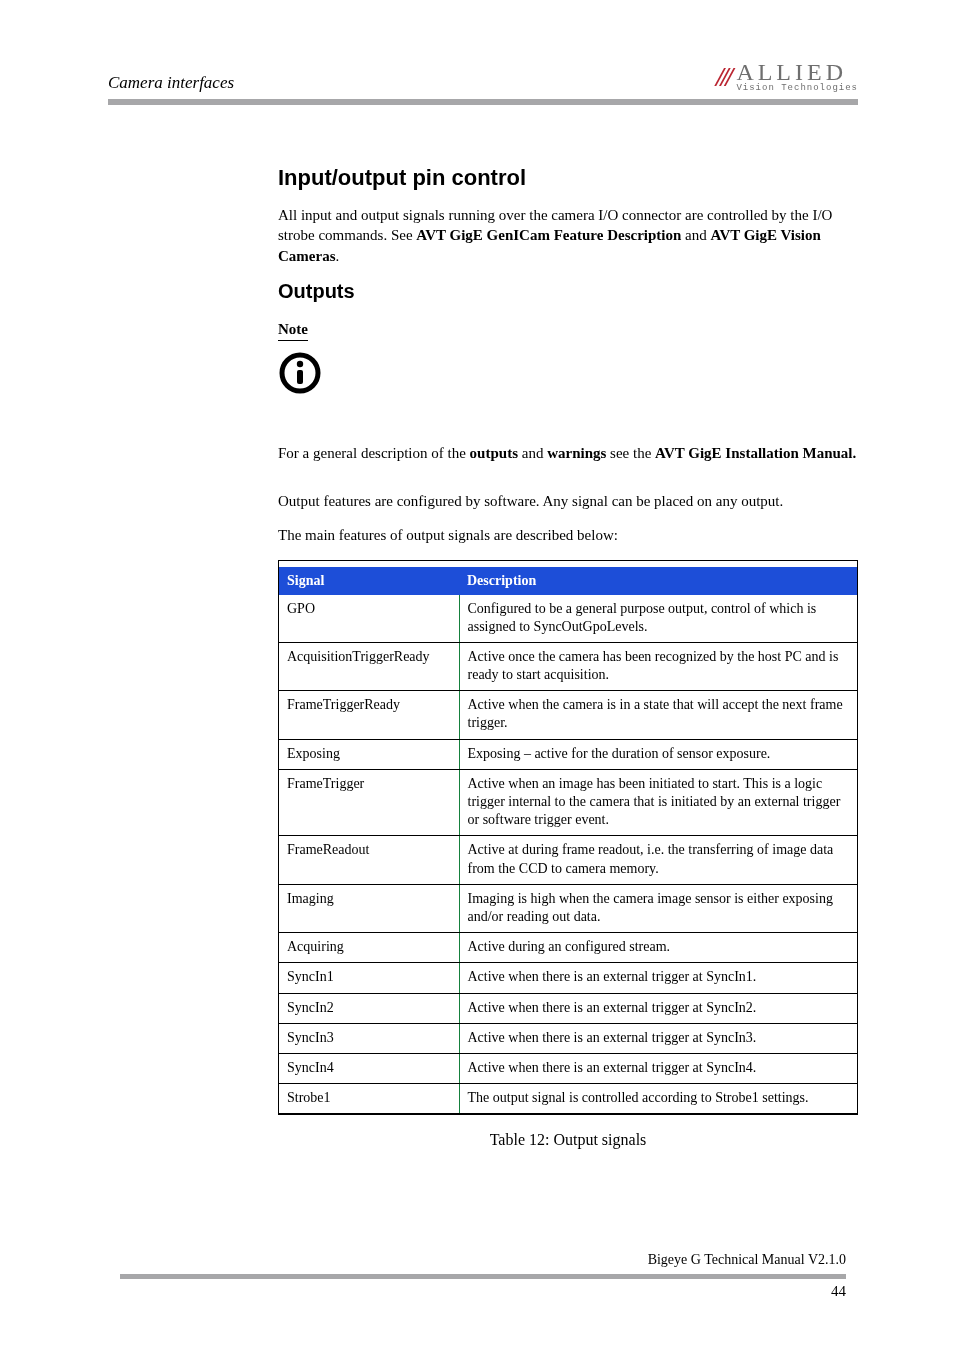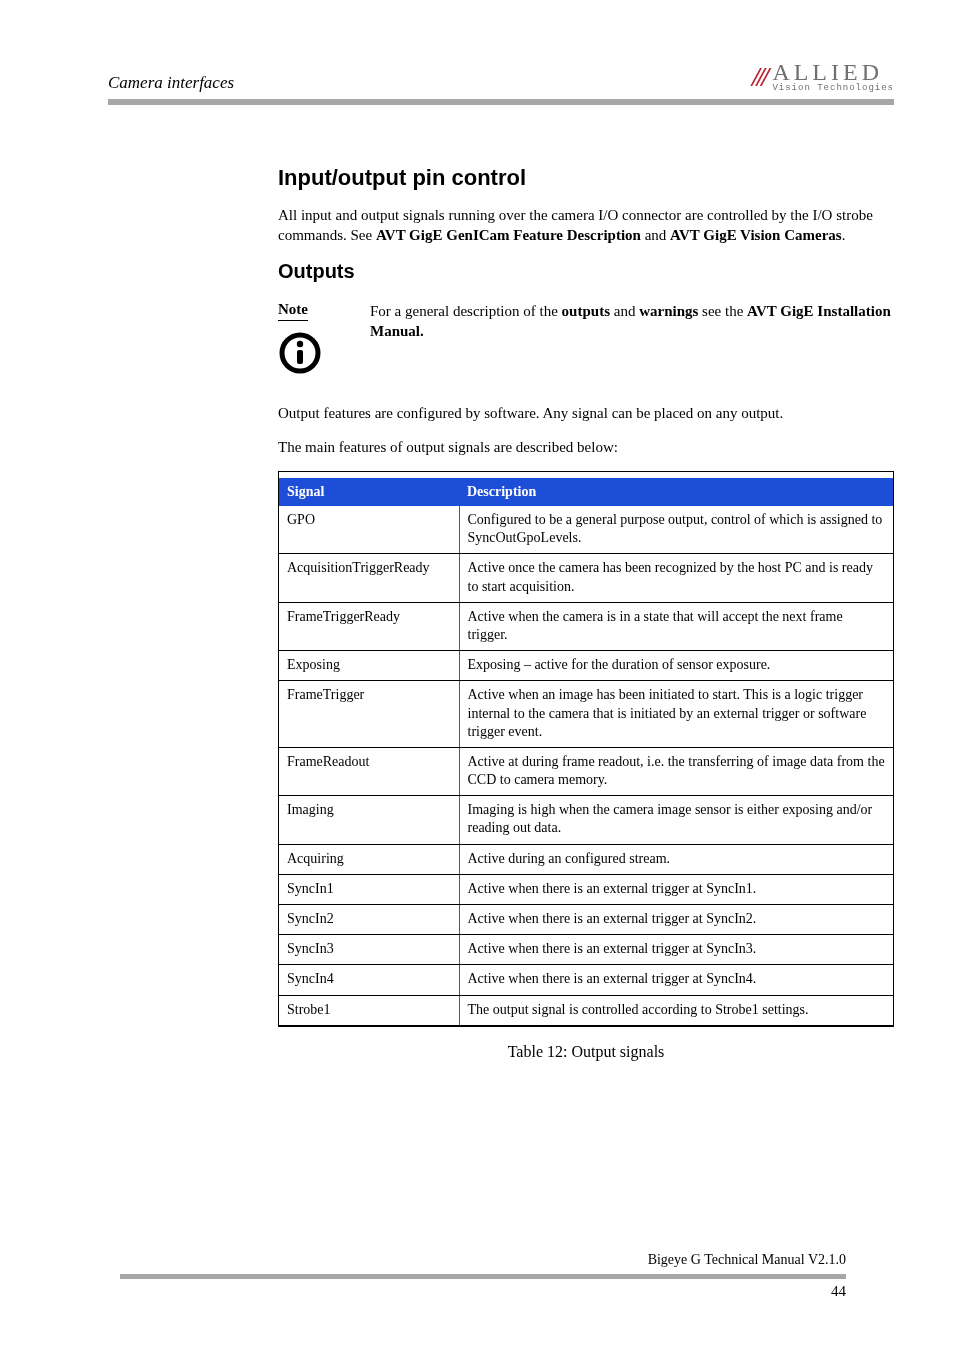--- a/index.html
+++ b/index.html
@@ -1,30 +1,30 @@
 <!DOCTYPE html>
 <html><head>
 <meta charset="utf-8">
 <style>
   * { box-sizing: border-box; margin: 0; padding: 0; }
   html, body { width: 954px; height: 1350px; font-family: Verdana, Geneva, sans-serif; background: #fff; color: #000; }
-  .page { width: 954px; height: 1350px; position: relative; padding: 60px 60px 60px 108px; }
+  .page { width: 954px; height: 1350px; position: relative; padding: 60px 96px 60px 108px; }
   .header-row { display: flex; justify-content: space-between; align-items: flex-end; margin-bottom: 6px; }
   .header-title { font-style: italic; font-size: 17px; font-weight: 400; color: #000; font-family: Georgia, "Times New Roman", serif; }
   .logo { display: flex; align-items: center; gap: 6px; }
   .logo-slashes { font-size: 28px; font-style: italic; font-weight: 700; letter-spacing: -3px; color: #ba2531; font-family: Georgia, serif; }
   .logo-text { display: flex; flex-direction: column; line-height: 1; }
   .logo-main { font-size: 24px; letter-spacing: 4px; color: #6f6f6f; font-family: "Times New Roman", serif; font-weight: 400; }
   .logo-sub { font-size: 9px; color: #6f6f6f; letter-spacing: 1px; font-family: Liberation Mono, monospace; }
   .hr-top { height: 6px; background: #a7a7a9; margin-bottom: 60px; }
   .content { margin-left: 170px; }
   .h1 { font-size: 22px; font-weight: 700; margin-bottom: 14px; font-family: Verdana, Geneva, sans-serif; }
   .h2 { font-size: 20px; font-weight: 700; margin-bottom: 18px; font-family: Verdana, Geneva, sans-serif; }
   .body-text { font-size: 15px; line-height: 1.35; margin-bottom: 14px; font-family: Georgia, "Times New Roman", serif; }
-  .note-block { display: flex; align-items: flex-start; gap: 48px; margin-bottom: 28px; }
+  .note-block { display: flex; align-items: flex-start; gap: 48px; margin-bottom: 28px; flex-direction: column; }
   .note-left { display: flex; flex-direction: column; align-items: flex-start; gap: 10px; }
   .note-label { font-size: 15px; font-weight: 700; border-bottom: 1px solid #000; padding-bottom: 2px; font-family: Georgia, "Times New Roman", serif; }
   .note-right { font-size: 15px; line-height: 1.35; font-family: Georgia, "Times New Roman", serif; flex: 1; }
   .info-icon svg { display: block; }
   table { width: 100%; border-collapse: collapse; font-size: 14px; margin-top: 6px; }
   th { background: #1d4ed8; color: #fff; text-align: left; padding: 6px 8px; font-weight: 700; font-family: Georgia, "Times New Roman", serif; }
   td { padding: 5px 8px 6px 8px; border-bottom: 1px solid #000; vertical-align: top; font-family: Georgia, "Times New Roman", serif; line-height: 1.3; }
   td.sig { border-right: 1px solid #15803d; width: 180px; }
   .table-wrap { border: 1px solid #000; }
   .caption { text-align: center; font-size: 16px; margin-top: 16px; font-family: Georgia, "Times New Roman", serif; }

